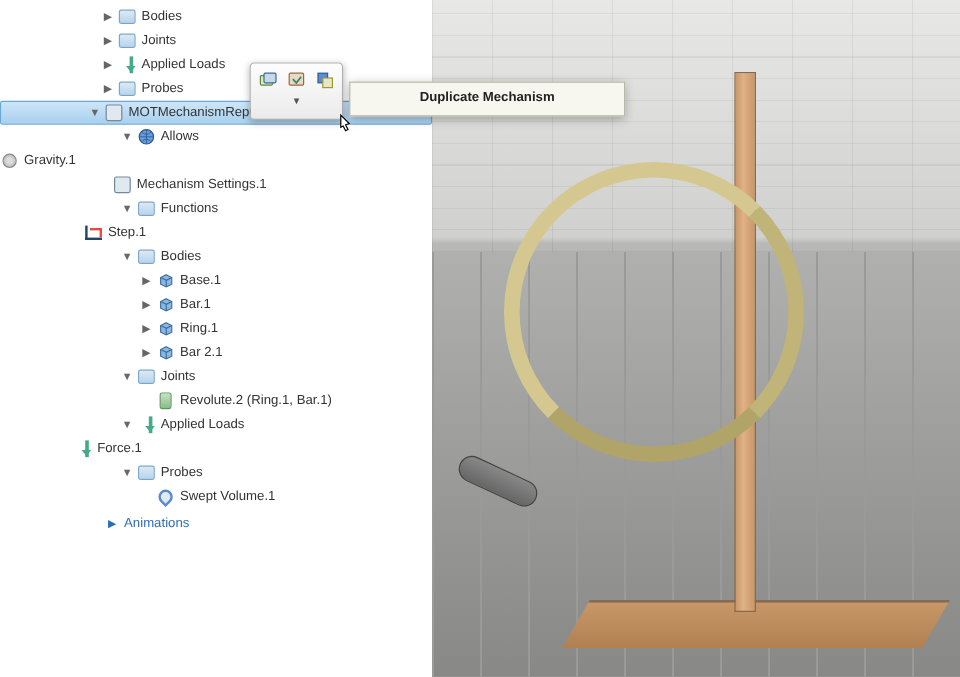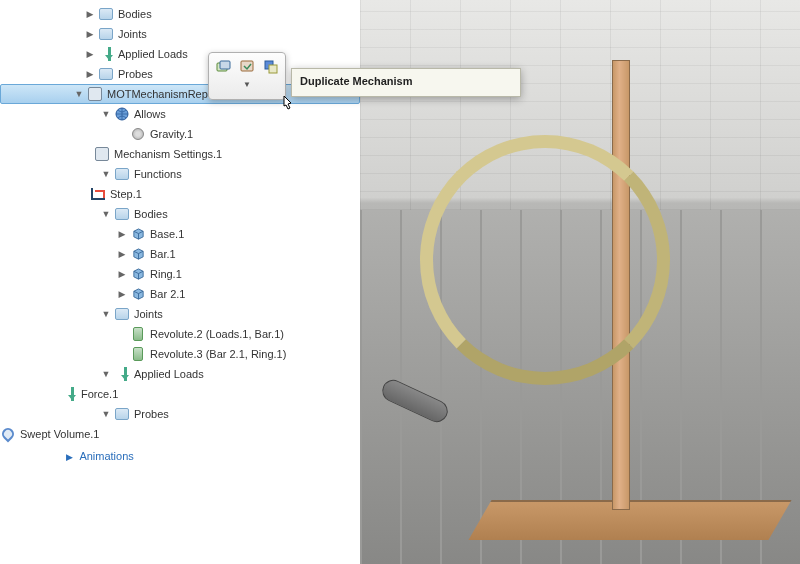--- a/index.html
+++ b/index.html
@@ -12,29 +12,29 @@
   .folder-icon { background: linear-gradient(#dbe9f5, #b8d4ea); border: 1px solid #7aa5c8; border-radius: 2px; width: 14px; height: 12px; position: relative; }
   .cube-icon { width: 13px; height: 13px; }
   .mech-icon { width: 14px; height: 14px; border: 1px solid #789; background: #e0e8f0; border-radius: 2px; position: relative; }
   .joint-icon { width: 10px; height: 14px; background: linear-gradient(#c8e0c8,#8abc8a); border: 1px solid #5a9a5a; border-radius: 2px; }
   .force-icon { width: 3px; height: 14px; background: #4a8; margin-left: 6px; position: relative; }
   .force-icon::after { content: ''; position: absolute; bottom: -3px; left: -3px; border: 4px solid transparent; border-top: 5px solid #4a8; }
   .probe-icon { width: 12px; height: 12px; border: 2px solid #5a8acc; border-radius: 50% 50% 50% 0; transform: rotate(-45deg); background: #e0eaf5; }
   .step-icon { width: 14px; height: 12px; border-left: 2px solid #246; border-bottom: 2px solid #246; position: relative; }
   .step-icon::after { content: ''; position: absolute; left: 2px; top: 2px; width: 8px; height: 6px; border-top: 2px solid #e74c3c; border-right: 2px solid #e74c3c; }
   .grav-icon { width: 12px; height: 12px; border-radius: 50%; background: radial-gradient(#ddd 30%,#aaa); border: 1px solid #888; }
-  .animations { color: #2a6ebb; font-size: 11px; padding: 6px 0 0 66px; }
+  .animations { color: #2a6ebb; font-size: 11px; padding: 6px 0 0 66px; margin-left: 24px; }
 
   .toolbar-popup { position: absolute; left: 208px; top: 52px; width: 78px; height: 48px; background: linear-gradient(#fdfdfd,#ebebeb); border: 1px solid #b0b0b0; border-radius: 4px; box-shadow: 0 2px 6px rgba(0,0,0,0.25); display: flex; flex-direction: column; align-items: center; padding: 4px; }
   .toolbar-row { display: flex; gap: 4px; }
   .toolbar-btn { width: 20px; height: 20px; border: 1px solid transparent; border-radius: 2px; display: flex; align-items: center; justify-content: center; }
   .toolbar-arrow { font-size: 8px; color: #555; margin-top: 3px; }
 
   .tooltip-box { position: absolute; left: 291px; top: 68px; width: 230px; background: #f7f7ef; border: 1px solid #b8b8a8; box-shadow: 0 2px 8px rgba(0,0,0,0.3); padding: 6px 8px; font-size: 11px; }
-  .tooltip-title { font-weight: bold; margin-bottom: 3px; color: #222; }
+  .tooltip-title { font-weight: bold; margin-bottom: 3px; color: #222; text-align: center; }
   .tooltip-body { color: #222; line-height: 1.3; }
 
   .cursor-pointer { position: absolute; left: 278px; top: 94px; font-size: 16px; color: #000; pointer-events: none; z-index: 20; }
 
   .viewport { position: absolute; left: 360px; top: 0; width: 440px; height: 564px; background: linear-gradient(#e8e8e6 0%, #d0d0ce 35%, #b8b8b6 36%, #9a9a98 70%, #8a8a88 100%); overflow: hidden; }
   .floor { position: absolute; left: 0; top: 210px; width: 100%; height: 354px; background: repeating-linear-gradient(90deg, #9a9a98 0 2px, transparent 2px 40px), linear-gradient(#b0b0ae, #888886); }
   .ceiling-lines { position: absolute; top: 0; left: 0; width: 100%; height: 210px; background: repeating-linear-gradient(0deg, rgba(0,0,0,0.05) 0 1px, transparent 1px 18px), repeating-linear-gradient(90deg, rgba(0,0,0,0.06) 0 1px, transparent 1px 50px); }
   .base-plate { position: absolute; left: 120px; top: 500px; width: 300px; height: 40px; background: linear-gradient(#c89868, #b08050); border-top: 2px solid #8a6a4a; transform: skewX(-30deg); }
   .bar { position: absolute; left: 252px; top: 60px; width: 18px; height: 450px; background: linear-gradient(90deg,#c89868 0%,#e0b088 40%,#c89868 100%); border: 1px solid #8a6a4a; }
   .ring { position: absolute; left: 60px; top: 135px; width: 250px; height: 250px; border-radius: 50%; border: 13px solid; border-color: #d4c890 #c0b478 #b0a468 #d4c890; background: transparent; }
@@ -90,148 +90,142 @@
     <span class="expander">▼</span>
     <span class="icon">
       <svg width="14" height="14" viewBox="0 0 14 14">
           <circle cx="7" cy="7" r="6" fill="#6a9ed8" stroke="#2a5a9a"></circle>
           <path d="M1 7h12M7 1v12M3 3q4 4 8 0M3 11q4 -4 8 0" stroke="#2a5a9a" fill="none" stroke-width="0.7"></path>
         </svg>
     </span>
     <span>Allows</span>
   </div>
 
+  <div class="tree-row" style="">
+    <span class="icon">
+        <span class="grav-icon"></span>
+      </span>
+    <span>Gravity.1</span>
+  </div>
+
+  <div class="tree-row" style="padding-left:94px">
+    <span class="icon">
+        <span class="mech-icon"></span>
+      </span>
+    <span>Mechanism Settings.1</span>
+  </div>
+
+  <div class="tree-row" style="padding-left:100px">
+    <span class="expander">▼</span>
+    <span class="icon">
+        <span class="folder-icon"></span>
+      </span>
+    <span>Functions</span>
+  </div>
+
+  <div class="tree-row" style="padding-left:70px">
+    <span class="icon">
+        <span class="step-icon"></span>
+      </span>
+    <span>Step.1</span>
+  </div>
+
+  <div class="tree-row" style="padding-left:100px">
+    <span class="expander">▼</span>
+    <span class="icon">
+        <span class="folder-icon"></span>
+      </span>
+    <span>Bodies</span>
+  </div>
+
+  <div class="tree-row" style="padding-left:116px">
+    <span class="expander">▶</span>
+    <span class="icon">
+      <svg class="cube-icon" viewBox="0 0 14 14">
+          <path d="M7 1l5 2.5v6L7 12 2 9.5v-6z" fill="#8ab8e0" stroke="#3a6a9a"></path>
+          <path d="M2 3.5L7 6l5-2.5M7 6v6" stroke="#3a6a9a" fill="none"></path>
+        </svg>
+    </span>
+    <span>Base.1</span>
+  </div>
+
+  <div class="tree-row" style="padding-left:116px">
+    <span class="expander">▶</span>
+    <span class="icon">
+      <svg class="cube-icon" viewBox="0 0 14 14">
+          <path d="M7 1l5 2.5v6L7 12 2 9.5v-6z" fill="#8ab8e0" stroke="#3a6a9a"></path>
+          <path d="M2 3.5L7 6l5-2.5M7 6v6" stroke="#3a6a9a" fill="none"></path>
+        </svg>
+    </span>
+    <span>Bar.1</span>
+  </div>
+
+  <div class="tree-row" style="padding-left:116px">
+    <span class="expander">▶</span>
+    <span class="icon">
+      <svg class="cube-icon" viewBox="0 0 14 14">
+          <path d="M7 1l5 2.5v6L7 12 2 9.5v-6z" fill="#8ab8e0" stroke="#3a6a9a"></path>
+          <path d="M2 3.5L7 6l5-2.5M7 6v6" stroke="#3a6a9a" fill="none"></path>
+        </svg>
+    </span>
+    <span>Ring.1</span>
+  </div>
+
+  <div class="tree-row" style="padding-left:116px">
+    <span class="expander">▶</span>
+    <span class="icon">
+      <svg class="cube-icon" viewBox="0 0 14 14">
+          <path d="M7 1l5 2.5v6L7 12 2 9.5v-6z" fill="#8ab8e0" stroke="#3a6a9a"></path>
+          <path d="M2 3.5L7 6l5-2.5M7 6v6" stroke="#3a6a9a" fill="none"></path>
+        </svg>
+    </span>
+    <span>Bar 2.1</span>
+  </div>
+
+  <div class="tree-row" style="padding-left:100px">
+    <span class="expander">▼</span>
+    <span class="icon">
+        <span class="folder-icon"></span>
+      </span>
+    <span>Joints</span>
+  </div>
+
+
   <div class="tree-row" style="padding-left:130px">
     <span class="icon">
-        <span class="grav-icon"></span>
-      </span>
-    <span>Gravity.1</span>
-  </div>
-
-  <div class="tree-row" style="padding-left:94px">
-    <span class="icon">
-        <span class="mech-icon"></span>
-      </span>
-    <span>Mechanism Settings.1</span>
-  </div>
-
-  <div class="tree-row" style="padding-left:100px">
-    <span class="expander">▼</span>
-    <span class="icon">
-        <span class="folder-icon"></span>
-      </span>
-    <span>Functions</span>
-  </div>
-
-  <div class="tree-row" style="padding-left:90px">
-    <span class="icon">
-        <span class="step-icon"></span>
-      </span>
-    <span>Step.1</span>
-  </div>
-
-  <div class="tree-row" style="padding-left:100px">
-    <span class="expander">▼</span>
-    <span class="icon">
-        <span class="folder-icon"></span>
-      </span>
-    <span>Bodies</span>
-  </div>
-
-  <div class="tree-row" style="padding-left:116px">
-    <span class="expander">▶</span>
-    <span class="icon">
-      <svg class="cube-icon" viewBox="0 0 14 14">
-          <path d="M7 1l5 2.5v6L7 12 2 9.5v-6z" fill="#8ab8e0" stroke="#3a6a9a"></path>
-          <path d="M2 3.5L7 6l5-2.5M7 6v6" stroke="#3a6a9a" fill="none"></path>
-        </svg>
-    </span>
-    <span>Base.1</span>
-  </div>
-
-  <div class="tree-row" style="padding-left:116px">
-    <span class="expander">▶</span>
-    <span class="icon">
-      <svg class="cube-icon" viewBox="0 0 14 14">
-          <path d="M7 1l5 2.5v6L7 12 2 9.5v-6z" fill="#8ab8e0" stroke="#3a6a9a"></path>
-          <path d="M2 3.5L7 6l5-2.5M7 6v6" stroke="#3a6a9a" fill="none"></path>
-        </svg>
-    </span>
-    <span>Bar.1</span>
-  </div>
-
-  <div class="tree-row" style="padding-left:116px">
-    <span class="expander">▶</span>
-    <span class="icon">
-      <svg class="cube-icon" viewBox="0 0 14 14">
-          <path d="M7 1l5 2.5v6L7 12 2 9.5v-6z" fill="#8ab8e0" stroke="#3a6a9a"></path>
-          <path d="M2 3.5L7 6l5-2.5M7 6v6" stroke="#3a6a9a" fill="none"></path>
-        </svg>
-    </span>
-    <span>Ring.1</span>
-  </div>
-
-  <div class="tree-row" style="padding-left:116px">
-    <span class="expander">▶</span>
-    <span class="icon">
-      <svg class="cube-icon" viewBox="0 0 14 14">
-          <path d="M7 1l5 2.5v6L7 12 2 9.5v-6z" fill="#8ab8e0" stroke="#3a6a9a"></path>
-          <path d="M2 3.5L7 6l5-2.5M7 6v6" stroke="#3a6a9a" fill="none"></path>
-        </svg>
-    </span>
-    <span>Bar 2.1</span>
-  </div>
-
-  <div class="tree-row" style="padding-left:100px">
-    <span class="expander">▼</span>
-    <span class="icon">
-        <span class="folder-icon"></span>
-      </span>
-    <span>Joints</span>
-  </div>
-
+        <span class="joint-icon"></span>
+      </span>
+    <span>Revolute.2 (Ring.1, Bar.1)</span>
+  </div>
+
+
+  <div class="tree-row" style="padding-left:100px">
+    <span class="expander">▼</span>
+    <span class="icon">
+        <span class="force-icon"></span>
+      </span>
+    <span>Applied Loads</span>
+  </div>
+
+  <div class="tree-row" style="padding-left:61px">
+    <span class="icon">
+        <span class="force-icon"></span>
+      </span>
+    <span>Force.1</span>
+  </div>
+
+  <div class="tree-row" style="padding-left:100px">
+    <span class="expander">▼</span>
+    <span class="icon">
+        <span class="folder-icon"></span>
+      </span>
+    <span>Probes</span>
+  </div>
 
   <div class="tree-row" style="padding-left:130px">
-    <span class="icon">
-        <span class="joint-icon"></span>
-      </span>
-    <span>Revolute.2 (Loads.1, Bar.1)</span>
-  </div>
-
-  <div class="tree-row" style="padding-left:130px">
-    <span class="icon">
-        <span class="joint-icon"></span>
-      </span>
-    <span>Revolute.3 (Bar 2.1, Ring.1)</span>
-  </div>
-
-  <div class="tree-row" style="padding-left:100px">
-    <span class="expander">▼</span>
-    <span class="icon">
-        <span class="force-icon"></span>
-      </span>
-    <span>Applied Loads</span>
-  </div>
-
-  <div class="tree-row" style="padding-left:61px">
-    <span class="icon">
-        <span class="force-icon"></span>
-      </span>
-    <span>Force.1</span>
-  </div>
-
-  <div class="tree-row" style="padding-left:100px">
-    <span class="expander">▼</span>
-    <span class="icon">
-        <span class="folder-icon"></span>
-      </span>
-    <span>Probes</span>
-  </div>
-
-  <div class="tree-row" style="">
     <span class="icon">
         <span class="probe-icon"></span>
       </span>
     <span>Swept Volume.1</span>
   </div>
 
   <div class="animations">
     <span style="font-size:9px;margin-right:4px;">▶</span>
     <span>Animations</span>
   </div>

